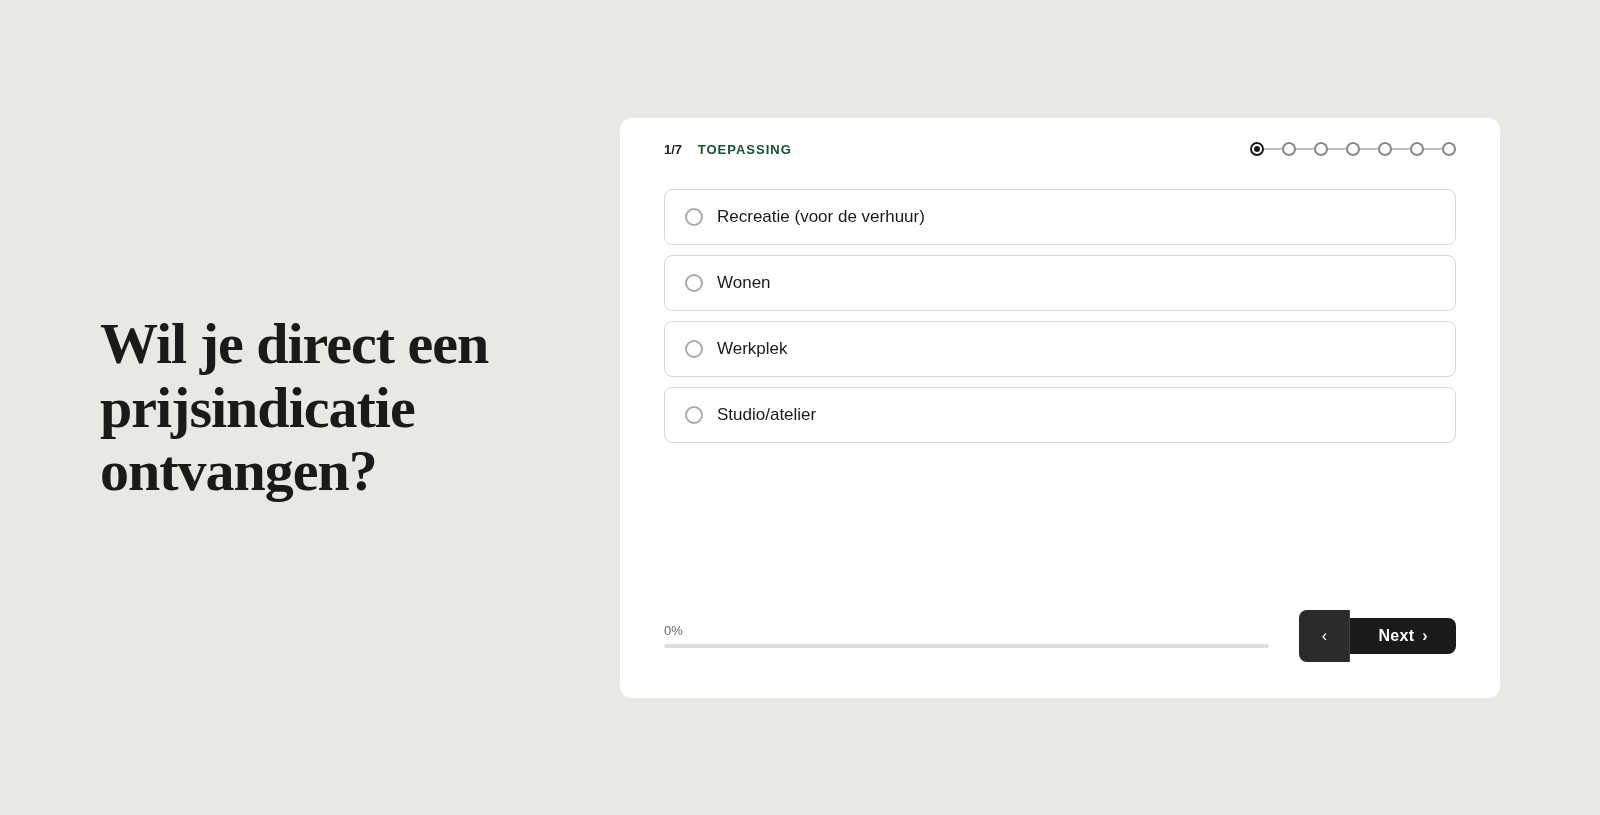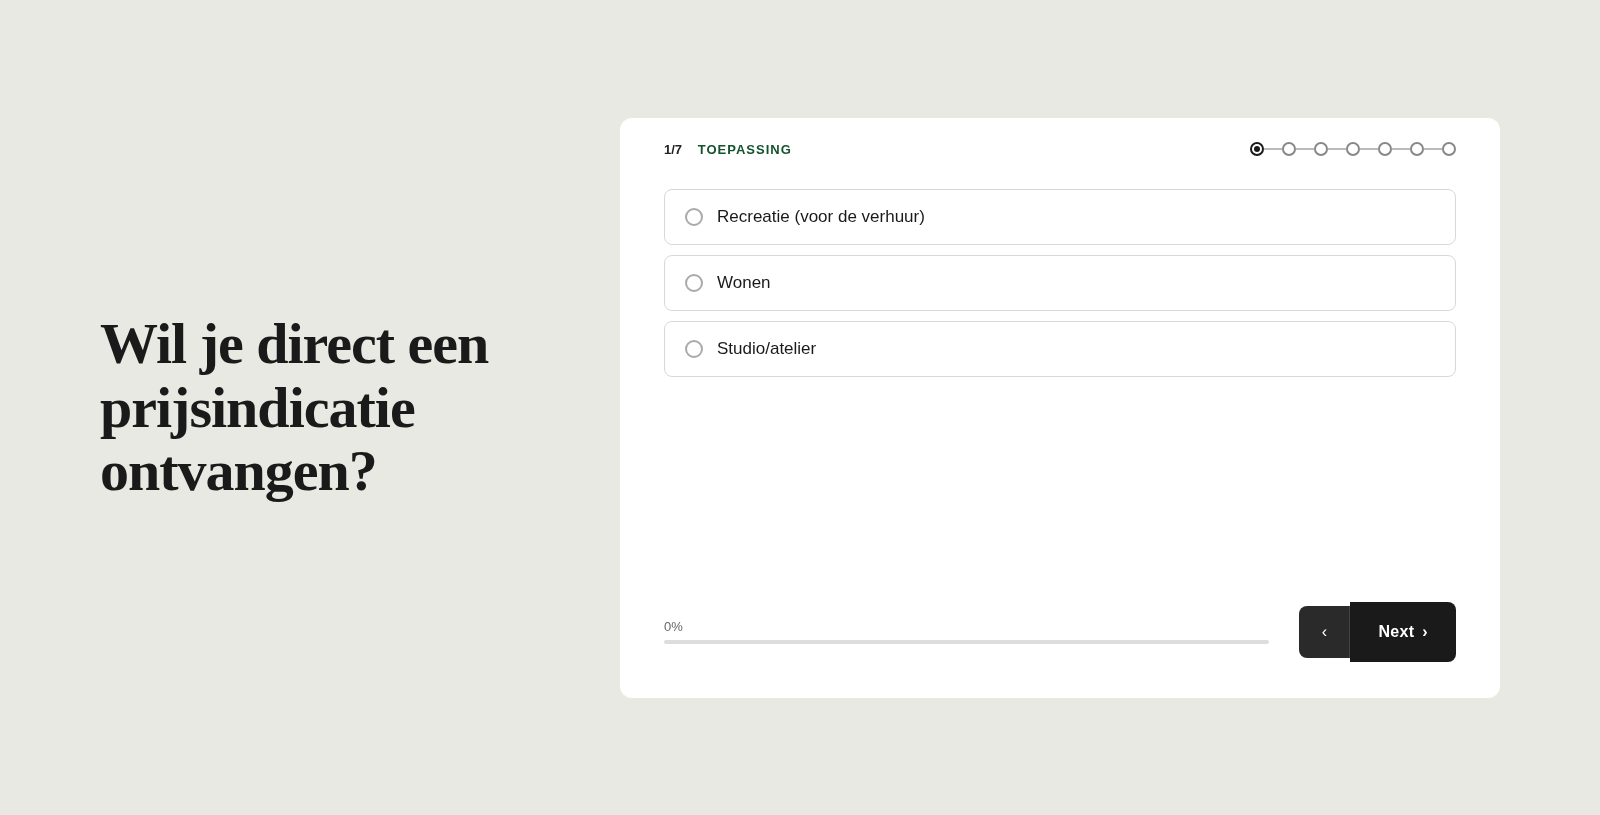--- a/index.html
+++ b/index.html
@@ -216,21 +216,21 @@
       align-items: center;
       justify-content: center;
       font-size: 18px;
     }
 
     .btn-next {
       background: #1a1a1a;
       color: #fff;
       border: none;
       border-radius: 0 8px 8px 0;
-      height: 60px;
+      height: 36px;
       padding: 0 28px;
       cursor: pointer;
       font-family: Arial, sans-serif;
       font-size: 16px;
       font-weight: 600;
       display: flex;
       align-items: center;
       gap: 8px;
       letter-spacing: 0.3px;
     }
@@ -291,20 +291,24 @@
         <span class="radio-circle"></span>
         <span class="option-label">Recreatie (voor de verhuur)</span>
       </div>
 
 
       <div class="option-row">
         <span class="radio-circle"></span>
         <span class="option-label">Wonen</span>
       </div>
 
+      <div class="option-row">
+        <span class="radio-circle"></span>
+        <span class="option-label">Werkplek</span>
+      </div>
 
       <div class="option-row">
         <span class="radio-circle"></span>
         <span class="option-label">Studio/atelier</span>
       </div>
 
     </div>
 
     <div class="form-footer">
 

